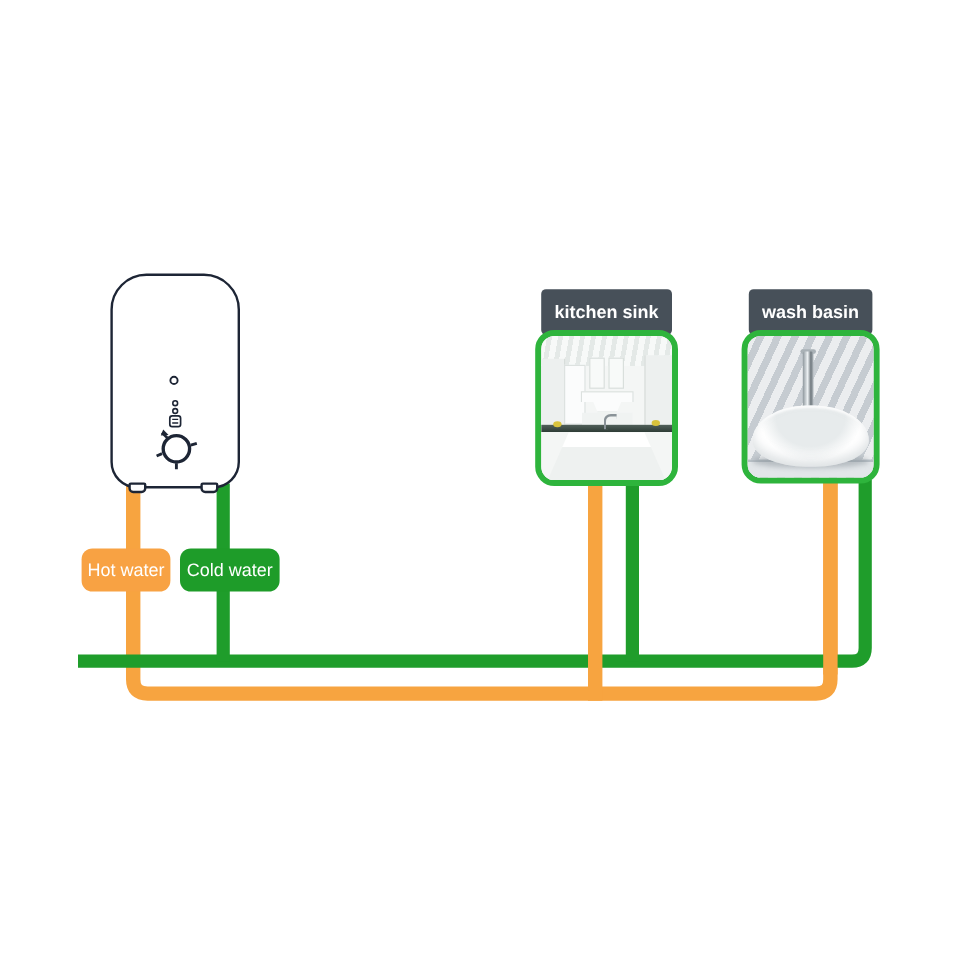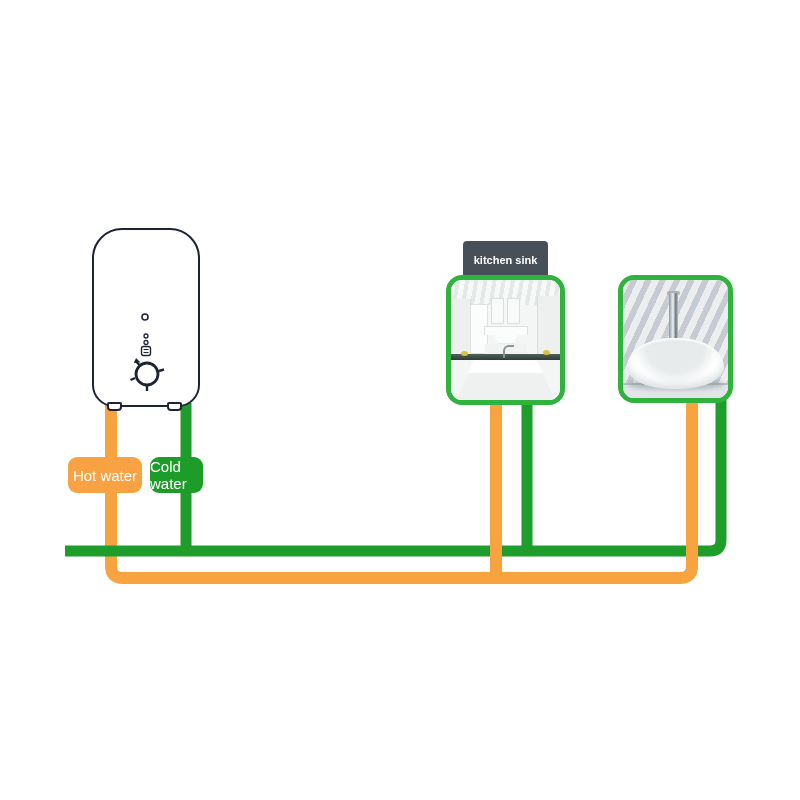--- a/index.html
+++ b/index.html
@@ -21,29 +21,29 @@
           border-radius:2px 2px 4px 4px;top:172px;box-sizing:border-box;}
   .tab-left{left:13px;} .tab-right{left:73px;}
   .heater svg{position:absolute;left:0;top:0;}
   .hline{stroke:var(--heater-outline,#1D2535);fill:none;}
 
   
   .badge{display:flex;align-items:center;justify-content:center;
          height:36px;border-radius:9px;color:var(--badge-text,#fff);
          font-size:15px;font-weight:normal;top:457px;}
   .badge-hot{left:68px;width:74px;background:var(--hot-badge,#F8A243);}
-  .badge-cold{left:150px;width:53px;background:var(--cold-badge,#1F9D2B);}
+  .badge-cold{left:150px;width:83px;background:var(--cold-badge,#1F9D2B);}
 
   
   .fixture-label-wrap{display:flex;justify-content:center;top:241px;height:26px;}
   .lw-kitchen{left:446px;width:119px;}
   .lw-basin{left:618px;width:115px;}
   .fixture-label{display:flex;align-items:center;justify-content:center;
        background:var(--fixture-label-bg,#475059);color:var(--fixture-label-text,#fff);
-       font-size:11px;font-weight:bold;border-radius:4px;padding:19px 11px;white-space:nowrap;}
+       font-size:15px;font-weight:bold;border-radius:4px;padding:19px 11px;white-space:nowrap;}
 
   
   .photo{border:5px solid var(--photo-frame,#2EB43C);border-radius:16px;
          overflow:hidden;box-sizing:border-box;background:#eef1f0;top:275px;}
   .photo-kitchen{left:446px;width:119px;height:130px;}
   .photo-basin{left:618px;width:115px;height:128px;}
   .photo .abs{position:absolute;}
 
   
   .k-ceiling{left:0;top:0;right:0;height:21%;
@@ -139,20 +139,23 @@
     <div class="abs k-upper-b"></div>
     <div class="abs k-hood"></div>
     <div class="abs k-backsplash"></div>
     <div class="abs k-counter"></div>
     <div class="abs k-faucet"></div>
     <div class="abs k-lemon k-lemon-1"></div>
     <div class="abs k-lemon k-lemon-2"></div>
     <div class="abs k-island"></div>
   </div>
 
+  <div class="abs fixture-label-wrap lw-basin">
+    <div class="fixture-label">wash basin</div>
+  </div>
   <div class="abs photo photo-basin">
     <div class="abs w-marble"></div>
     <div class="abs w-veins"></div>
     <div class="abs w-counter"></div>
     <div class="abs w-faucet-cap"></div>
     <div class="abs w-faucet"></div>
     <div class="abs w-shadow"></div>
     <div class="abs w-basin"></div>
   </div>
 

